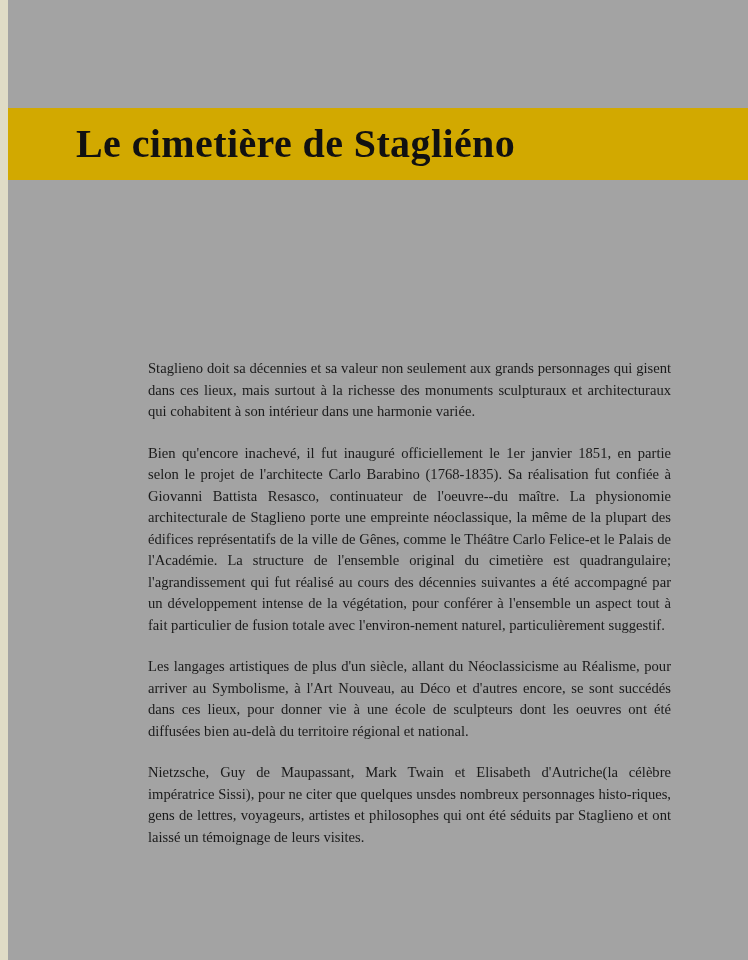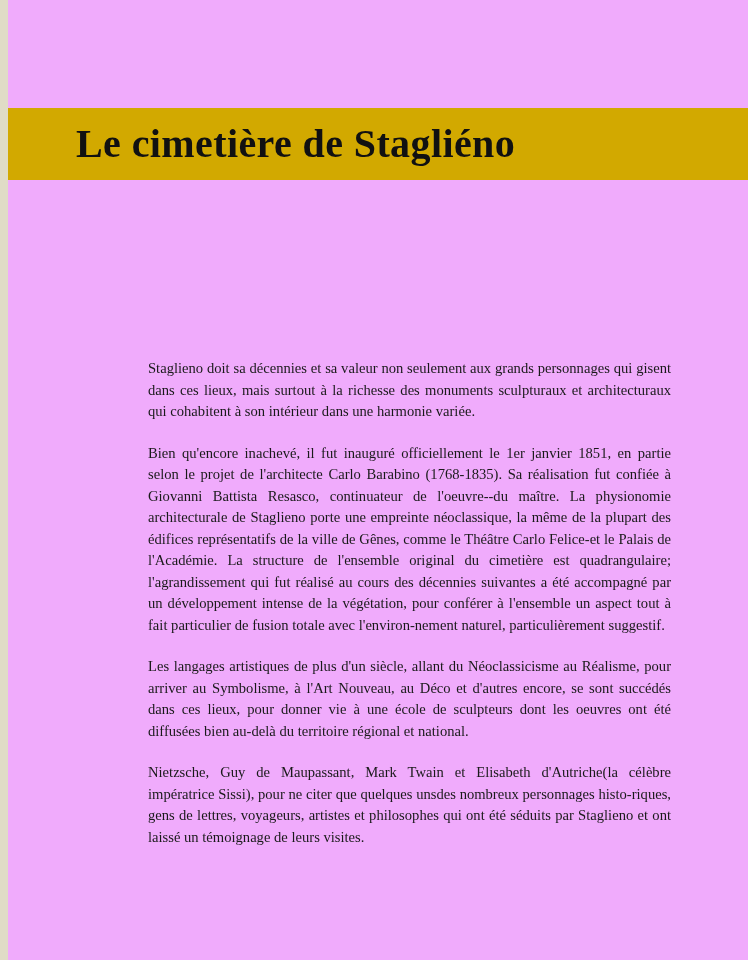--- a/index.html
+++ b/index.html
@@ -10,21 +10,21 @@
     width: 748px;
     height: 960px;
     background: #ece9d8;
     font-family: "Liberation Serif", serif;
     overflow: hidden;
   }
   .page {
     position: relative;
     width: 748px;
     height: 960px;
-    background: #f0abfc;
+    background: #a3a3a3;
     box-sizing: border-box;
   }
   .left-margin-band {
     position: absolute;
     left: 0;
     top: 0;
     width: 8px;
     height: 960px;
     background: #e0dcc6;
   }

